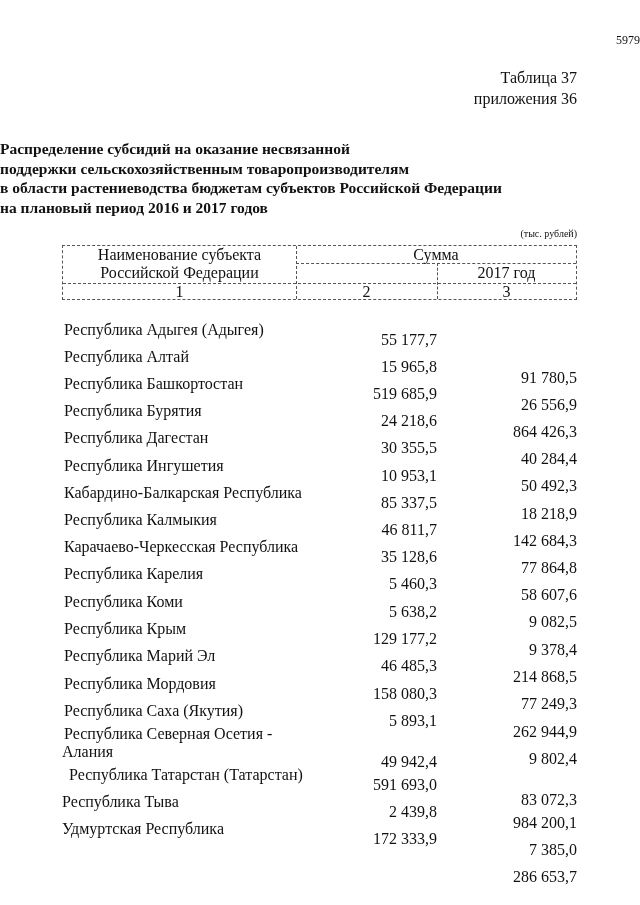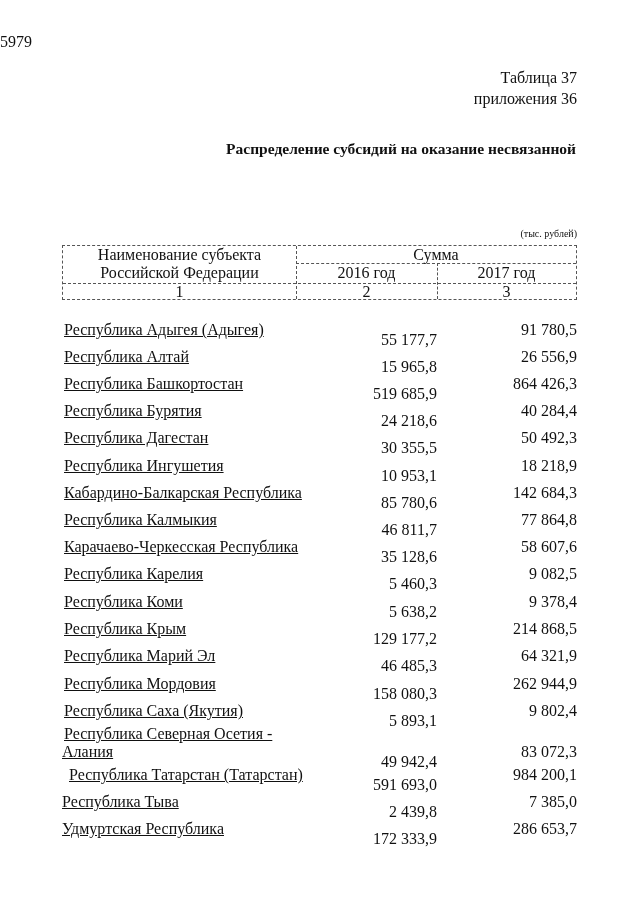--- a/index.html
+++ b/index.html
@@ -3,78 +3,80 @@
   <meta charset="utf-8">
   <style>
     html, body { margin: 0; padding: 0; background: #ffffff; }
     body {
       width: 640px; height: 905px; position: relative; overflow: hidden;
       font-family: "Liberation Serif", "DejaVu Serif", serif;
       color: #111111;
     }
     .page-number {
       position: absolute; top: 33px; left: 0; width: 640px;
-      text-align: left; font-size: 16px;
+      text-align: right; font-size: 12px;
     }
     .table-label {
       position: absolute; right: 63px; text-align: left; font-size: 16px;
     }
     .table-label.l1 { top: 69px; }
     .table-label.l2 { top: 90px; }
     .title {
       position: absolute; top: 139px; left: 0; width: 576px;
-      text-align: right; font-weight: bold; font-size: 15.5px; line-height: 19.5px;
+      text-align: left; font-weight: bold; font-size: 15.5px; line-height: 19.5px;
     }
     .title div { white-space: nowrap; }
     .units {
       position: absolute; top: 228px; right: 63px; font-size: 10px;
     }
     .hdr {
       position: absolute; left: 62px; top: 245px; width: 515px; height: 55px;
       border: 1px dashed #555; box-sizing: border-box;
     }
     .hdr .cell {
       position: absolute; text-align: center; font-size: 16px; line-height: 18px;
     }
     .vline { position: absolute; width: 0; border-left: 1px dashed #555; }
     .hline { position: absolute; height: 0; border-top: 1px dashed #555; }
     .rows { position: absolute; left: 0; top: 0; }
     .row {
       position: absolute; left: 0; width: 640px; font-size: 16px; line-height: 19px;
     }
-    .row .name { position: absolute; left: 64px; white-space: nowrap; text-decoration: underline; }
+    .row .name { position: absolute; left: 64px; white-space: nowrap; }
     .row .v2016 { position: absolute; right: 203px; text-align: right; white-space: nowrap; margin-top: 10px; }
-    .row .v2017 { position: absolute; right: 63px; text-align: right; white-space: nowrap; }
+    .row .v2017 { position: absolute; right: 63px; text-align: right; white-space: nowrap; margin-top: 48px; }
   </style>
 </head>
 <body>
 
 <div class="page-number">5979</div>
 
 <div class="table-label l1">Таблица 37</div>
 <div class="table-label l2">приложения 36</div>
 
 <div class="title">
   <div>Распределение субсидий на оказание несвязанной</div>
+  <div>поддержки сельскохозяйственным товаропроизводителям</div>
+  <div>в области растениеводства бюджетам субъектов Российской Федерации</div>
+  <div>на плановый период 2016 и 2017 годов</div>
 </div>
 
 <div class="units">(тыс. рублей)</div>
 
 <div class="hdr">
 
   <div class="vline" style="left:233px; top:0; height:53px;"></div>
   <div class="vline" style="left:374px; top:17px; height:36px;"></div>
 
   <div class="hline" style="left:233px; top:17px; width:280px;"></div>
   <div class="hline" style="left:0; top:37px; width:513px;"></div>
 
   <div class="cell" style="left:0; width:233px; top:18px;">Российской Федерации</div>
   <div class="cell" style="left:0; width:233px; top:0;">Наименование субъекта</div>
   <div class="cell" style="left:233px; width:280px; top:0;">Сумма</div>
-  <div class="cell" style="left:233px; width:141px; top:18px;">2016 год</div>
   <div class="cell" style="left:374px; width:139px; top:18px;">2017 год</div>
   <div class="cell" style="left:0; width:233px; top:37px;">1</div>
   <div class="cell" style="left:233px; width:141px; top:37px;">2</div>
   <div class="cell" style="left:374px; width:139px; top:37px;">3</div>
 </div>
 
 <div class="rows">
   <div class="row" style="top:320px;">
     <span class="name">Республика Адыгея (Адыгея)</span>
     <span class="v2016">55 177,7</span>
@@ -100,21 +102,21 @@
     <span class="v2016">30 355,5</span>
     <span class="v2017">50 492,3</span>
   </div>
   <div class="row" style="top:456px;">
     <span class="name">Республика Ингушетия</span>
     <span class="v2016">10 953,1</span>
     <span class="v2017">18 218,9</span>
   </div>
   <div class="row" style="top:483px;">
     <span class="name">Кабардино-Балкарская Республика</span>
-    <span class="v2016">85 780,6</span>
+    <span class="v2016">85 337,5</span>
     <span class="v2017">142 684,3</span>
   </div>
   <div class="row" style="top:510px;">
     <span class="name">Республика Калмыкия</span>
     <span class="v2016">46 811,7</span>
     <span class="v2017">77 864,8</span>
   </div>
   <div class="row" style="top:537px;">
     <span class="name">Карачаево-Черкесская Республика</span>
     <span class="v2016">35 128,6</span>
@@ -131,21 +133,21 @@
     <span class="v2017">9 378,4</span>
   </div>
   <div class="row" style="top:619px;">
     <span class="name">Республика Крым</span>
     <span class="v2016">129 177,2</span>
     <span class="v2017">214 868,5</span>
   </div>
   <div class="row" style="top:646px;">
     <span class="name">Республика Марий Эл</span>
     <span class="v2016">46 485,3</span>
-    <span class="v2017">64 321,9</span>
+    <span class="v2017">77 249,3</span>
   </div>
   <div class="row" style="top:674px;">
     <span class="name">Республика Мордовия</span>
     <span class="v2016">158 080,3</span>
     <span class="v2017">262 944,9</span>
   </div>
   <div class="row" style="top:701px;">
     <span class="name">Республика Саха (Якутия)</span>
     <span class="v2016">5 893,1</span>
     <span class="v2017">9 802,4</span>

